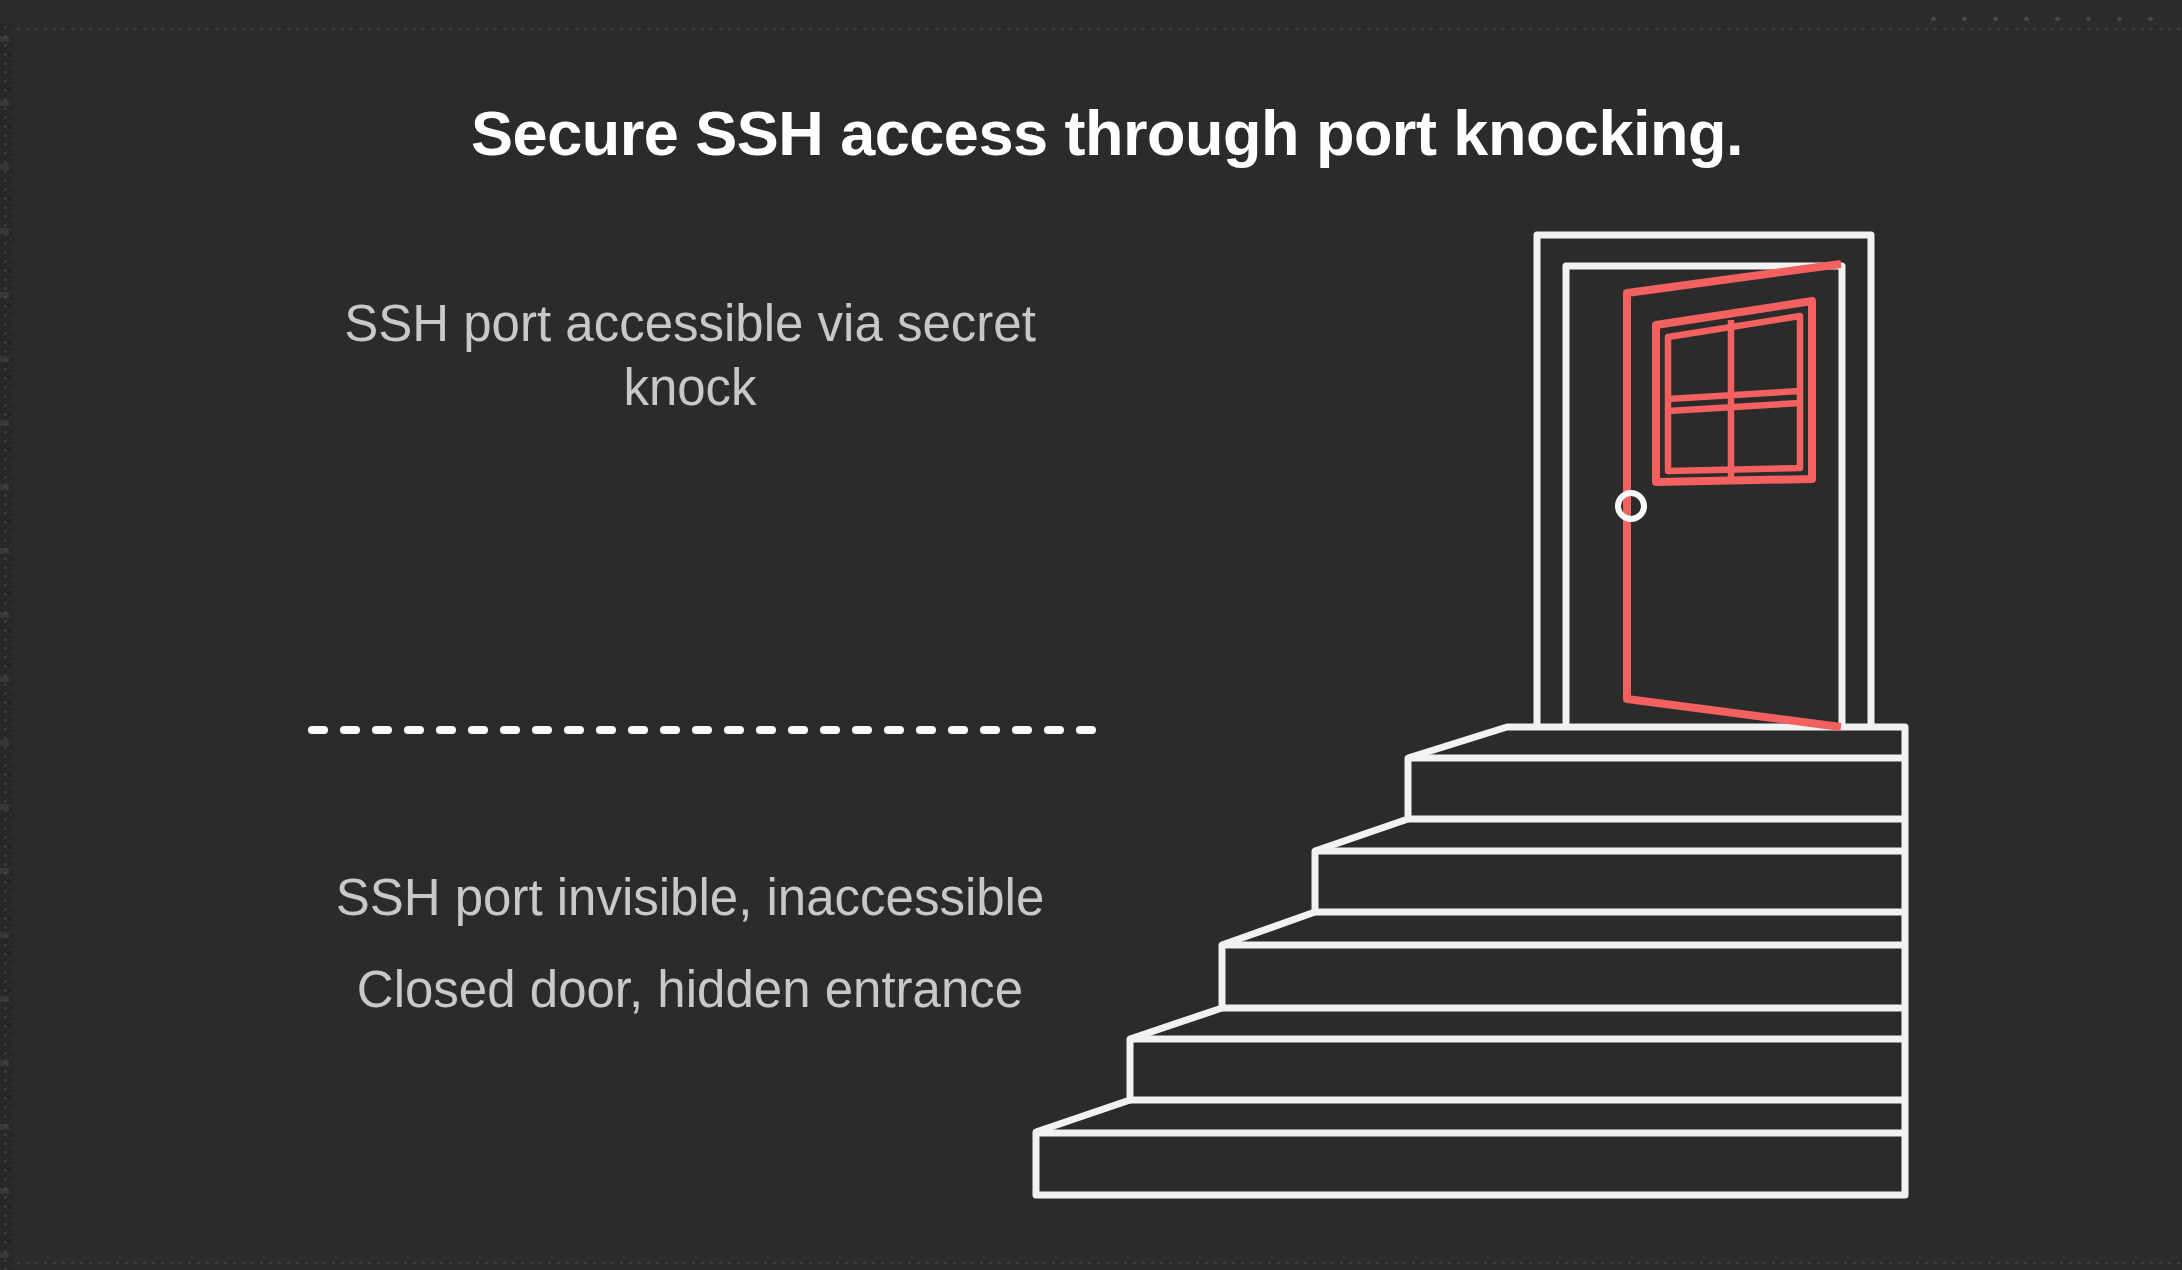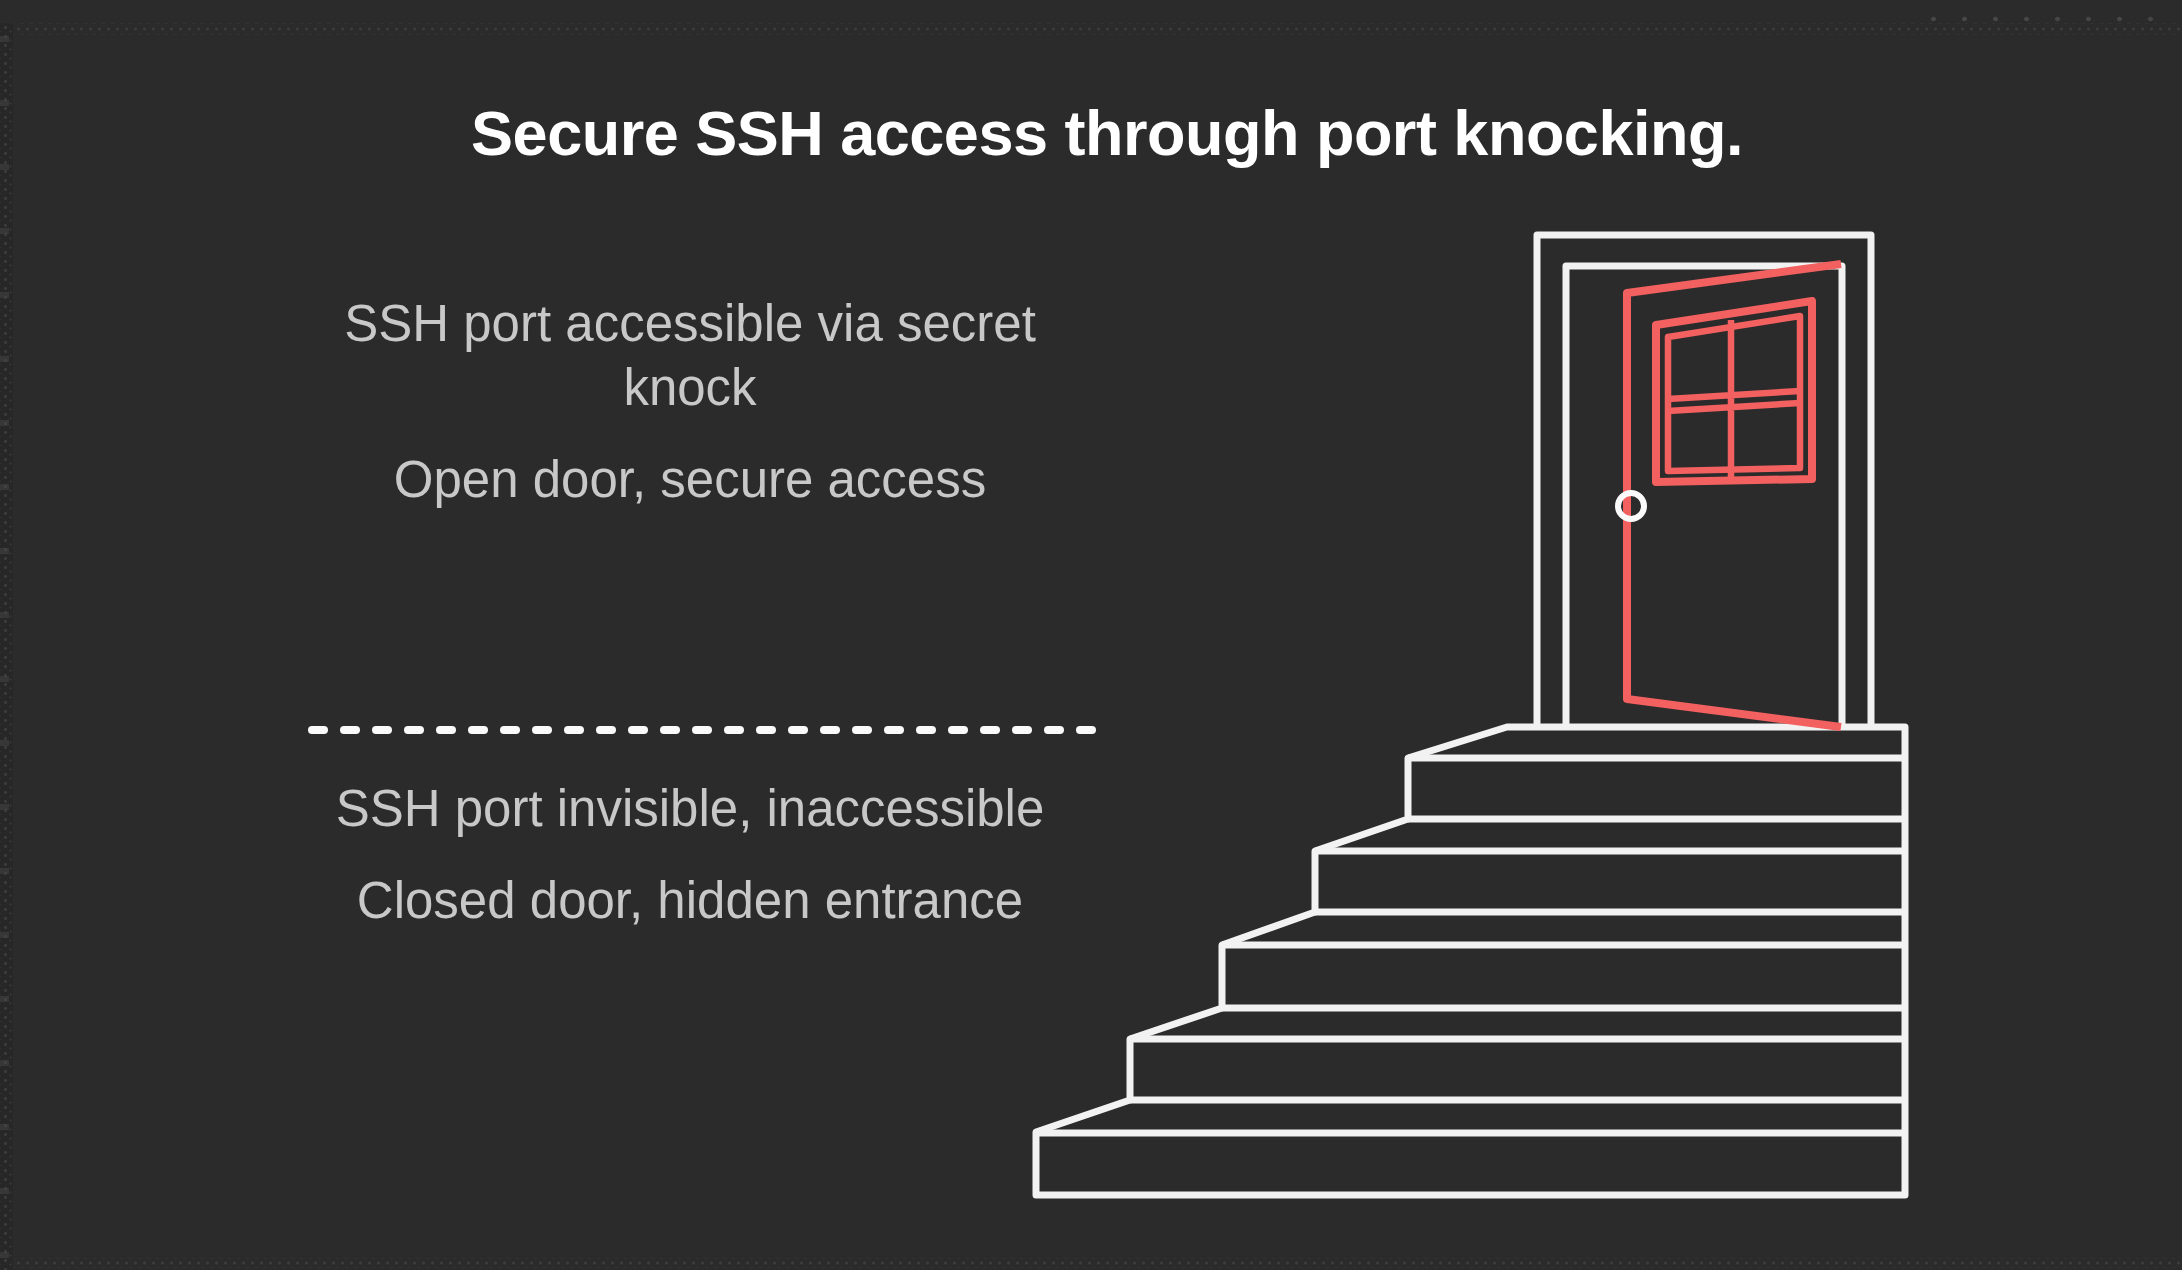--- a/index.html
+++ b/index.html
@@ -72,21 +72,21 @@
     color:var(--title-white);line-height:66px;
   }
   .caption{
     position:absolute;left:290px;width:800px;
     text-align:center;color:var(--text-gray);
     font-size:51px;line-height:64px;font-weight:400;
   }
   .caption p{margin:0;}
   .caption p + p{margin-top:28px;}
   .caption-open{top:292px;}
-  .caption-closed{top:777px;}
+  .caption-closed{top:866px;}
 
   
   .art{position:absolute;left:0;top:0;width:2182px;height:1270px;}
   .stroke-white{stroke:var(--line-white);stroke-width:7;fill:none;stroke-linejoin:round;}
   .stroke-red{stroke:var(--accent-red);stroke-width:8;fill:none;stroke-linejoin:round;}
   .stroke-red-thin{stroke:var(--accent-red);stroke-width:6.5;fill:none;stroke-linejoin:round;}
   .knob{stroke:var(--knob-white);stroke-width:6;fill:none;}
   .divider{stroke:var(--knob-white);stroke-width:8;stroke-dasharray:12 20;stroke-linecap:round;}
 </style>
 </head>
@@ -97,21 +97,20 @@
   <div class="edge edge-top"></div>
   <div class="edge edge-bottom"></div>
   <div class="edge edge-left"></div>
   <div class="edge edge-left-ticks"></div>
   <div class="dots-top-right"></div>
 
   <h1 class="title">Secure SSH access through port knocking.</h1>
 
   <section class="caption caption-open">
     <p>SSH port accessible via secret knock</p>
-    <p>Open door, secure access</p>
   </section>
 
   <section class="caption caption-closed">
     <p>SSH port invisible, inaccessible</p>
     <p>Closed door, hidden entrance</p>
   </section>
 
   <svg class="art" viewBox="0 0 2182 1270">
 
     <line class="divider" x1="312" y1="730" x2="1092" y2="730"></line>

